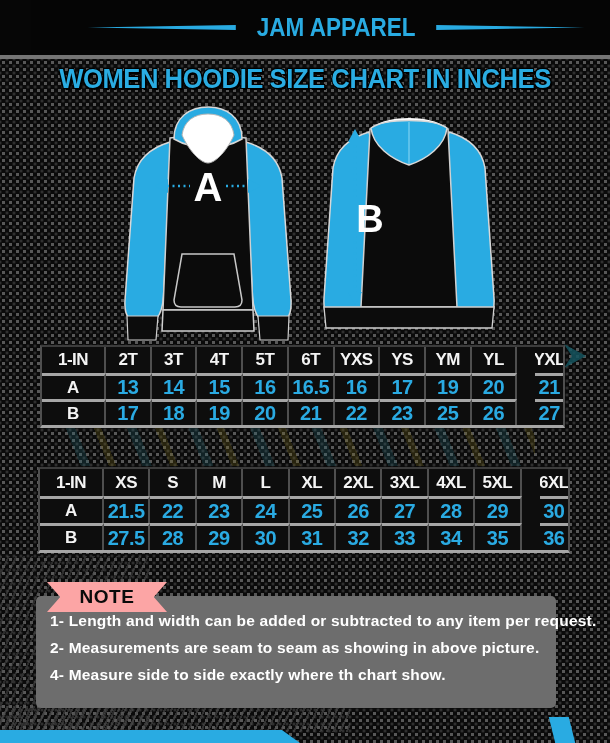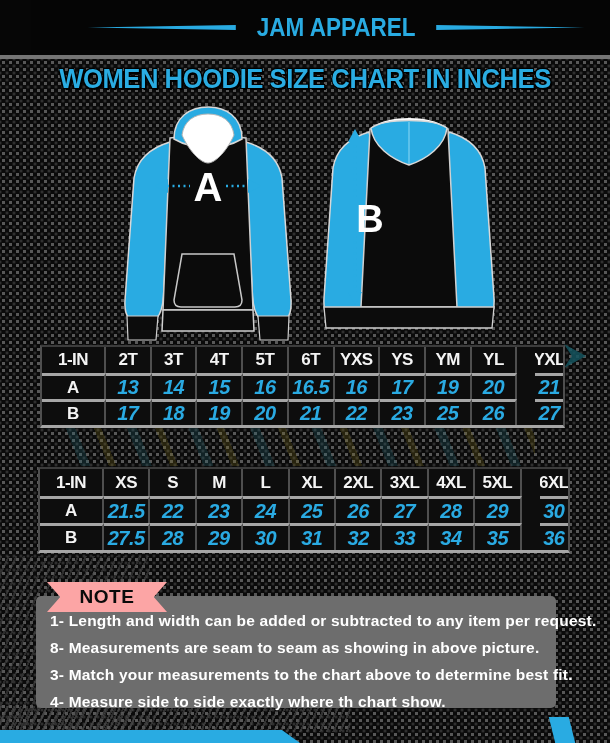--- a/index.html
+++ b/index.html
@@ -81,21 +81,21 @@
   .trow + .trow .cell{border-top:3px solid #a6a6a6;}
   .cell{
     height:26px;display:flex;align-items:center;justify-content:center;
     border-right:2px solid #4f4f4f;background:#0d0d0d;
     font-weight:bold;letter-spacing:-.5px;overflow:hidden;
   }
   .size-table.t2 .cell{height:27px;}
   .cell:last-child{border-right:none;margin-left:18px;}
   .cell.hc{color:#f4f4f4;font-size:17px;}
   .cell.lab{color:#f4f4f4;font-size:17px;}
-  .cell.val{color:#2aaae2;font-size:20px;font-style:italic;}
+  .cell.val{color:#2aaae2;font-size:20px;}
   
   .note-ribbon{
     position:absolute;left:47px;top:582px;width:120px;height:30px;z-index:4;
     background:#fca5a5;display:flex;align-items:center;justify-content:center;
     clip-path:polygon(0 0,100% 0,89% 50%,100% 100%,0 100%,11% 50%);
     color:#0a0a0a;font-size:19px;font-weight:bold;letter-spacing:.5px;
   }
   .note-box{
     position:absolute;left:36px;top:596px;width:520px;height:112px;z-index:3;
     background:#6d6d6d;border-radius:5px;padding:16px 20px 0 14px;
@@ -255,18 +255,17 @@
         <div class="cell val">33</div>
         <div class="cell val">34</div>
         <div class="cell val">35</div>
         <div class="cell val">36</div>
       </div>
     </div>
 
   <div class="note-ribbon">NOTE</div>
   <div class="note-box">
     <div class="note-line">1- Length and width can be added or subtracted to any item per request.</div>
-    <div class="note-line">8- Measurements are seam to seam  as showing in above picture.</div>
-    <div class="note-line">3- Match your measurements to the chart above to determine best fit.</div>
+    <div class="note-line">2- Measurements are seam to seam  as showing in above picture.</div>
     <div class="note-line">4- Measure side to side exactly where th chart show.</div>
   </div>
 
 </div>
 
 </body></html>

